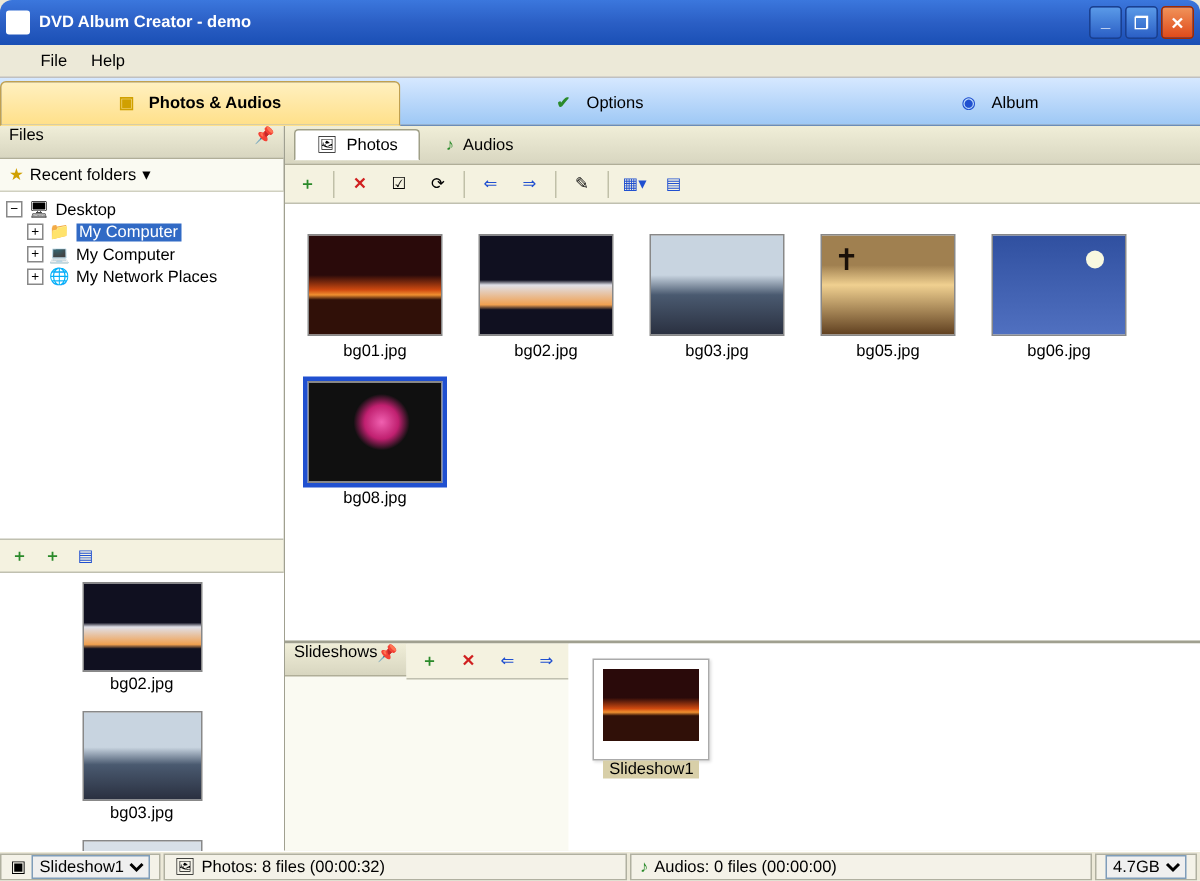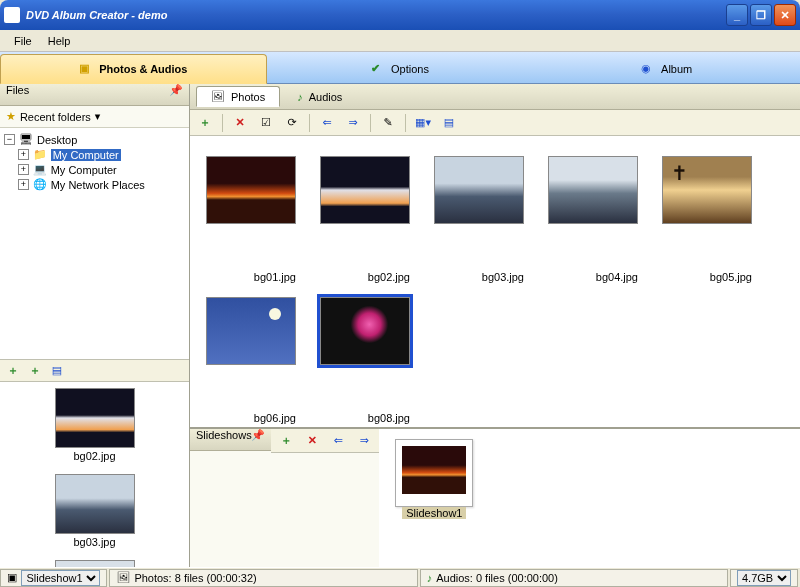--- a/index.html
+++ b/index.html
@@ -1,25 +1,25 @@
 <!DOCTYPE html>
 <html><head>
 <meta charset="utf-8">
 <style>
 * { box-sizing: border-box; margin: 0; padding: 0; font-family: Tahoma, sans-serif; font-size: 11px; }
 body { width: 800px; height: 587px; overflow: hidden; background: #ece9d8; }
 
 .titlebar { height: 30px; background: linear-gradient(to bottom, #3b77dd 0%, #2b5fc5 50%, #1a4fb5 100%); display: flex; align-items: center; padding: 0 4px; border-radius: 8px 8px 0 0; }
 .titlebar-icon { width: 16px; height: 16px; background: #fff; border-radius: 2px; margin-right: 6px; }
-.titlebar-text { color: #fff; font-weight: bold; flex: 1; font-style: italic; }
+.titlebar-text { color: #fff; font-weight: bold; flex: 1; }
 .winbtn { width: 22px; height: 22px; margin-left: 2px; border-radius: 3px; display: flex; align-items: center; justify-content: center; font-weight: bold; color: #fff; cursor: pointer; }
 .winbtn.min, .winbtn.max { background: linear-gradient(to bottom, #5a9ae8, #2b5fc5); border: 1px solid #1a4090; }
 .winbtn.close { background: linear-gradient(to bottom, #f0935a, #e04a1a); border: 1px solid #a02a00; }
 
-.menubar { height: 22px; background: #ece9d8; display: flex; align-items: center; padding: 0 6px; border-bottom: 1px solid #c0c0c0; }
+.menubar { height: 22px; background: #ece9d8; display: flex; align-items: center; padding: 0 19px; border-bottom: 1px solid #c0c0c0; }
 .menu-item { padding: 2px 8px; cursor: pointer; }
 
 .maintabs { height: 32px; background: linear-gradient(to bottom, #d6e8ff, #9ec8f5); display: flex; align-items: flex-end; border-bottom: 1px solid #6a8cb8; }
 .maintab { flex: 1; height: 28px; display: flex; align-items: center; justify-content: center; gap: 6px; cursor: pointer; border: 1px solid transparent; }
 .maintab.active { background: linear-gradient(to bottom, #fff0c0, #ffe08a); border: 1px solid #c0a050; border-bottom: 1px solid #ffe08a; border-radius: 4px 4px 0 0; margin-bottom: -1px; height: 30px; font-weight: bold; }
 .tabicon { width: 14px; height: 14px; display:inline-block; }
 
 .body { display: flex; height: 483px; background: #f7f7ef; }
 
 .leftpanel { width: 190px; border-right: 1px solid #a0a090; display: flex; flex-direction: column; background: #fafaf2; }
@@ -41,21 +41,21 @@
 .rightpanel { flex: 1; display: flex; flex-direction: column; }
 .subtabs { height: 26px; background: linear-gradient(to bottom, #f0eed8, #d8d6c0); display: flex; align-items: center; padding: 0 6px; gap: 2px; border-bottom: 1px solid #b0ae98; }
 .subtab { padding: 3px 14px; display: flex; align-items: center; gap: 6px; cursor: pointer; border: 1px solid transparent; }
 .subtab.active { background: #fff; border: 1px solid #a0a088; border-bottom-color: #fff; border-radius: 3px 3px 0 0; }
 
 .toolbar { height: 26px; background: #f4f2e0; display: flex; align-items: center; padding: 0 6px; gap: 8px; border-bottom: 1px solid #c0c0b0; }
 .tbtn { width: 18px; height: 18px; cursor: pointer; display: flex; align-items: center; justify-content: center; }
 .sep { width: 1px; height: 18px; background: #c0c0a8; }
 
 .thumbgrid { flex: 1; background: #fff; padding: 20px 14px; display: flex; flex-wrap: wrap; gap: 14px 22px; align-content: flex-start; overflow: auto; }
-.thumb { width: 92px; display: flex; flex-direction: column; align-items: flex-end; cursor: pointer; gap: 43px; }
+.thumb { width: 92px; display: flex; flex-direction: column; align-items: center; cursor: pointer; }
 .thumb-img { width: 90px; height: 68px; border: 1px solid #888; background: #555; }
 .thumb.sel .thumb-img { outline: 3px solid #2050d0; }
 .thumb-lbl { margin-top: 4px; text-align: center; }
 
 .slideshows { height: 140px; border-top: 2px solid #a0a090; display: flex; flex-direction: row; background: #fafaf2; }
 .slide-tools { height: 24px; display: flex; align-items: center; gap: 8px; padding: 0 6px; border-bottom: 1px solid #c0c0b0; background: #f4f2e0; }
 .slide-body { flex: 1; background: #fff; display: flex; gap: 24px; padding: 10px 16px; overflow-x: auto; }
 .slide-item { display: flex; flex-direction: column; align-items: center; cursor: pointer; }
 .polaroid { width: 78px; height: 68px; background: #fff; border: 1px solid #aaa; padding: 6px 6px 12px 6px; box-shadow: 1px 1px 2px rgba(0,0,0,0.15); }
 .polaroid-img { width: 100%; height: 100%; }
@@ -202,24 +202,20 @@
         </div>
         <div class="thumb">
           <div class="thumb-img gr-opera"></div>
     <div class="thumb-lbl">bg02.jpg</div>
         </div>
         <div class="thumb">
           <div class="thumb-img gr-mtn1"></div>
     <div class="thumb-lbl">bg03.jpg</div>
         </div>
         <div class="thumb">
-          <div class="thumb-img gr-mtn2"></div>
-    <div class="thumb-lbl">bg04.jpg</div>
-        </div>
-        <div class="thumb">
           <div class="thumb-img gr-cross"></div>
     <div class="thumb-lbl">bg05.jpg</div>
         </div>
         <div class="thumb">
           <div class="thumb-img gr-moon"></div>
     <div class="thumb-lbl">bg06.jpg</div>
         </div>
         <div class="thumb sel">
           <div class="thumb-img gr-lotus"></div>
     <div class="thumb-lbl">bg08.jpg</div>

